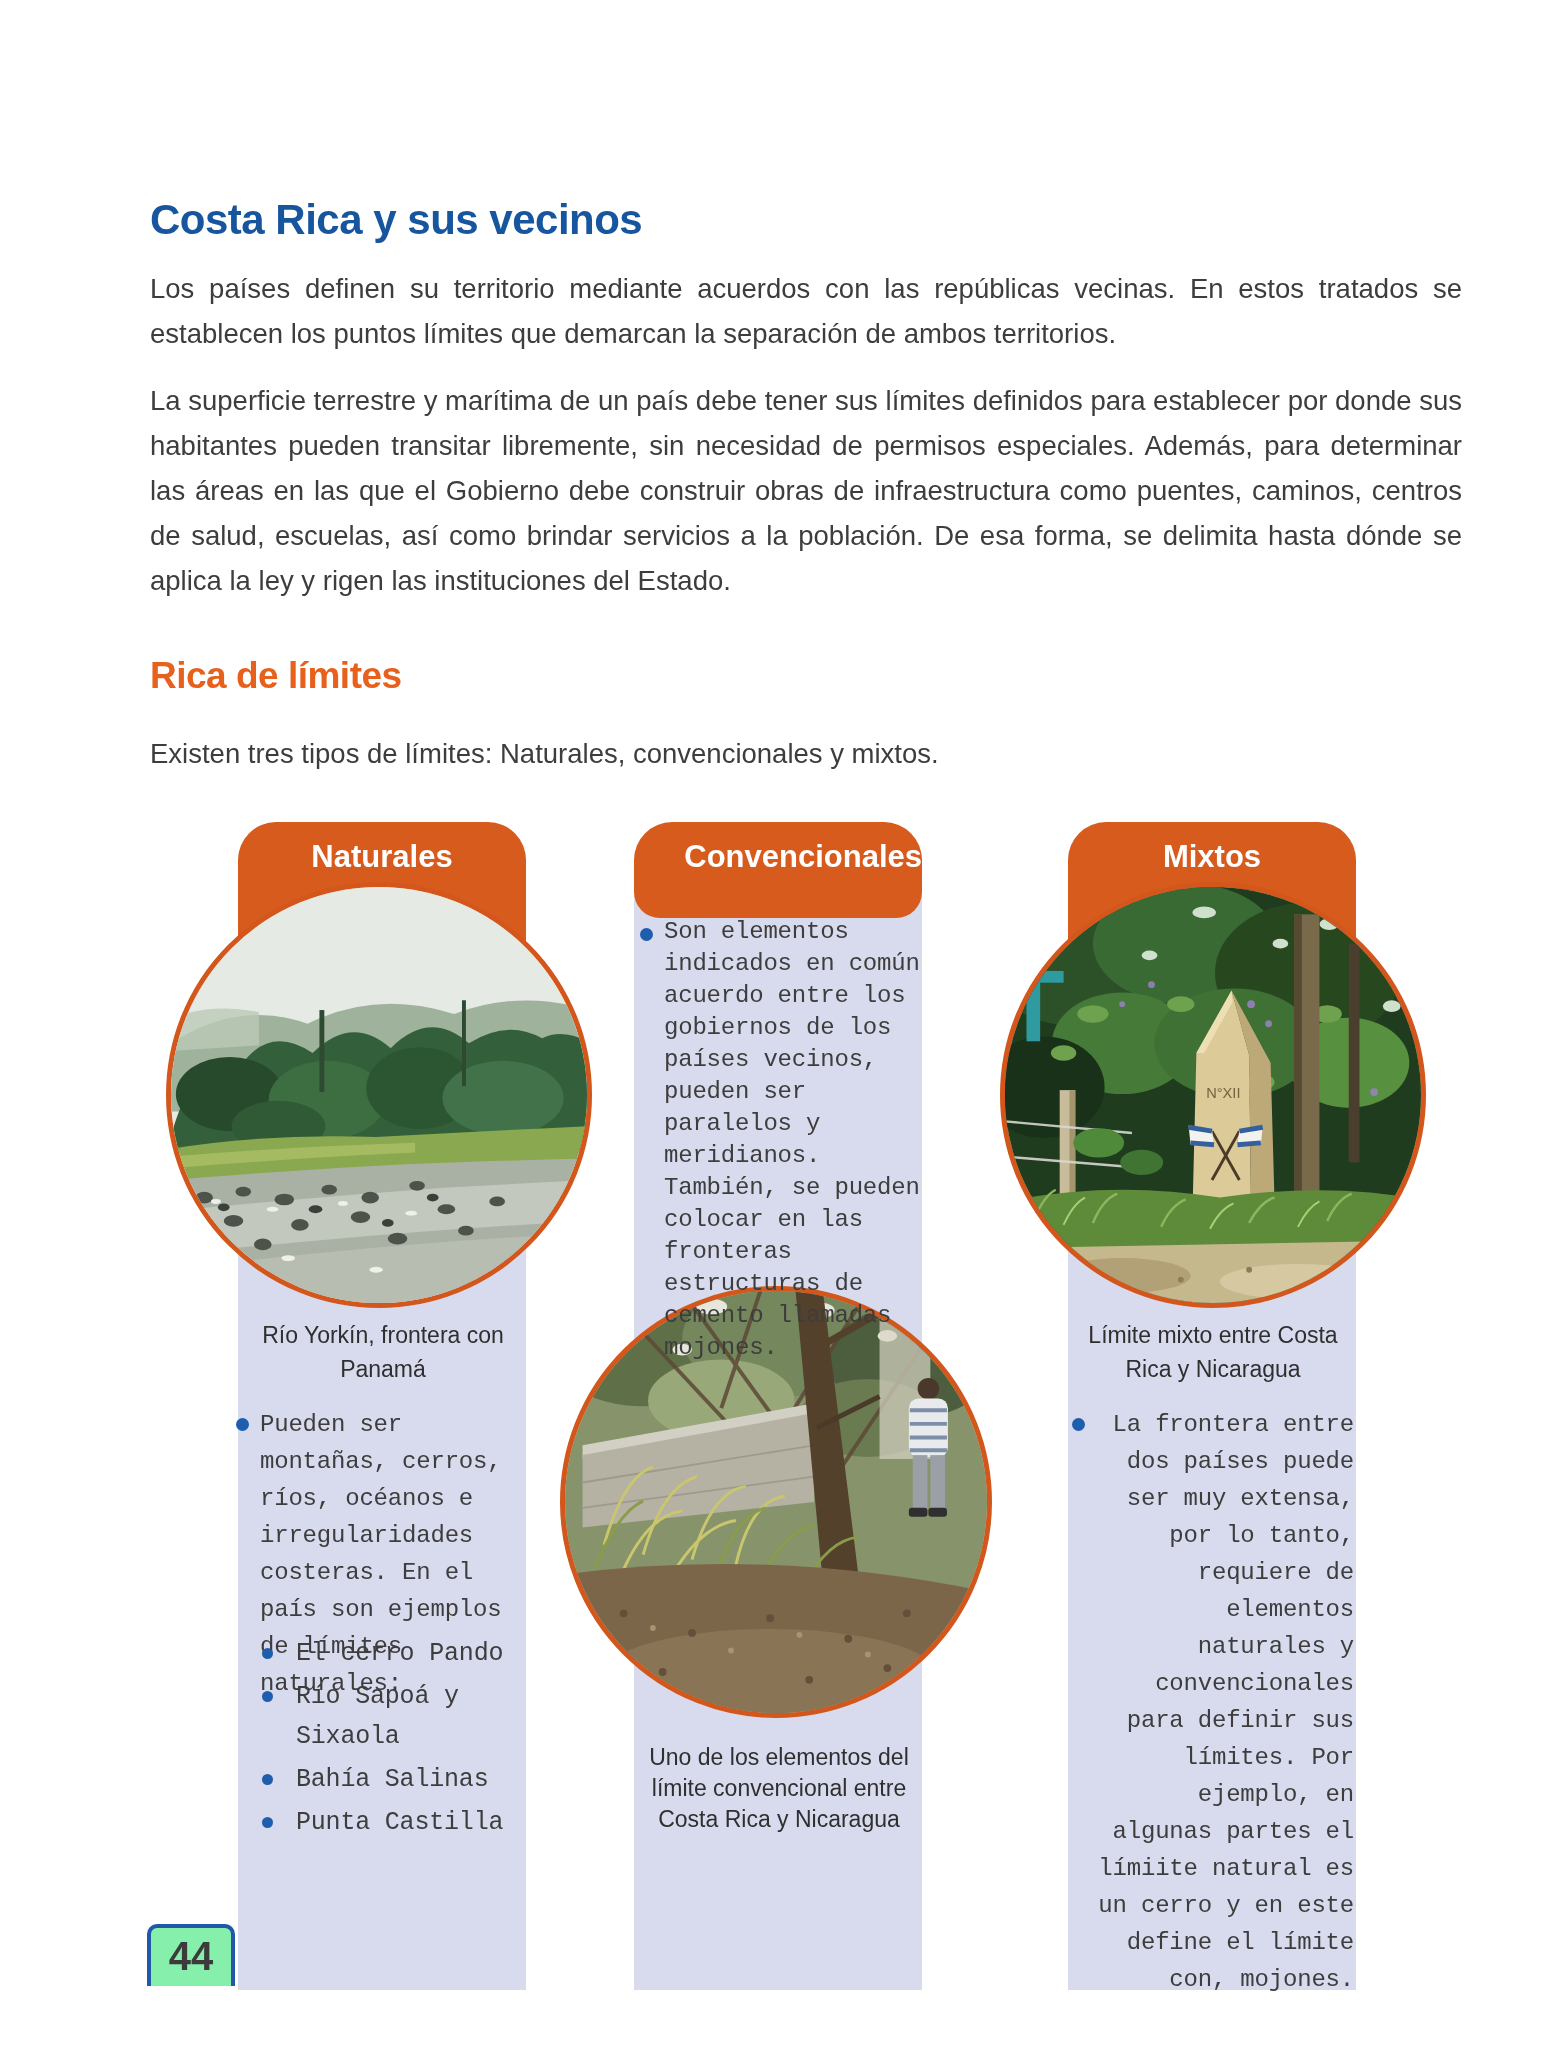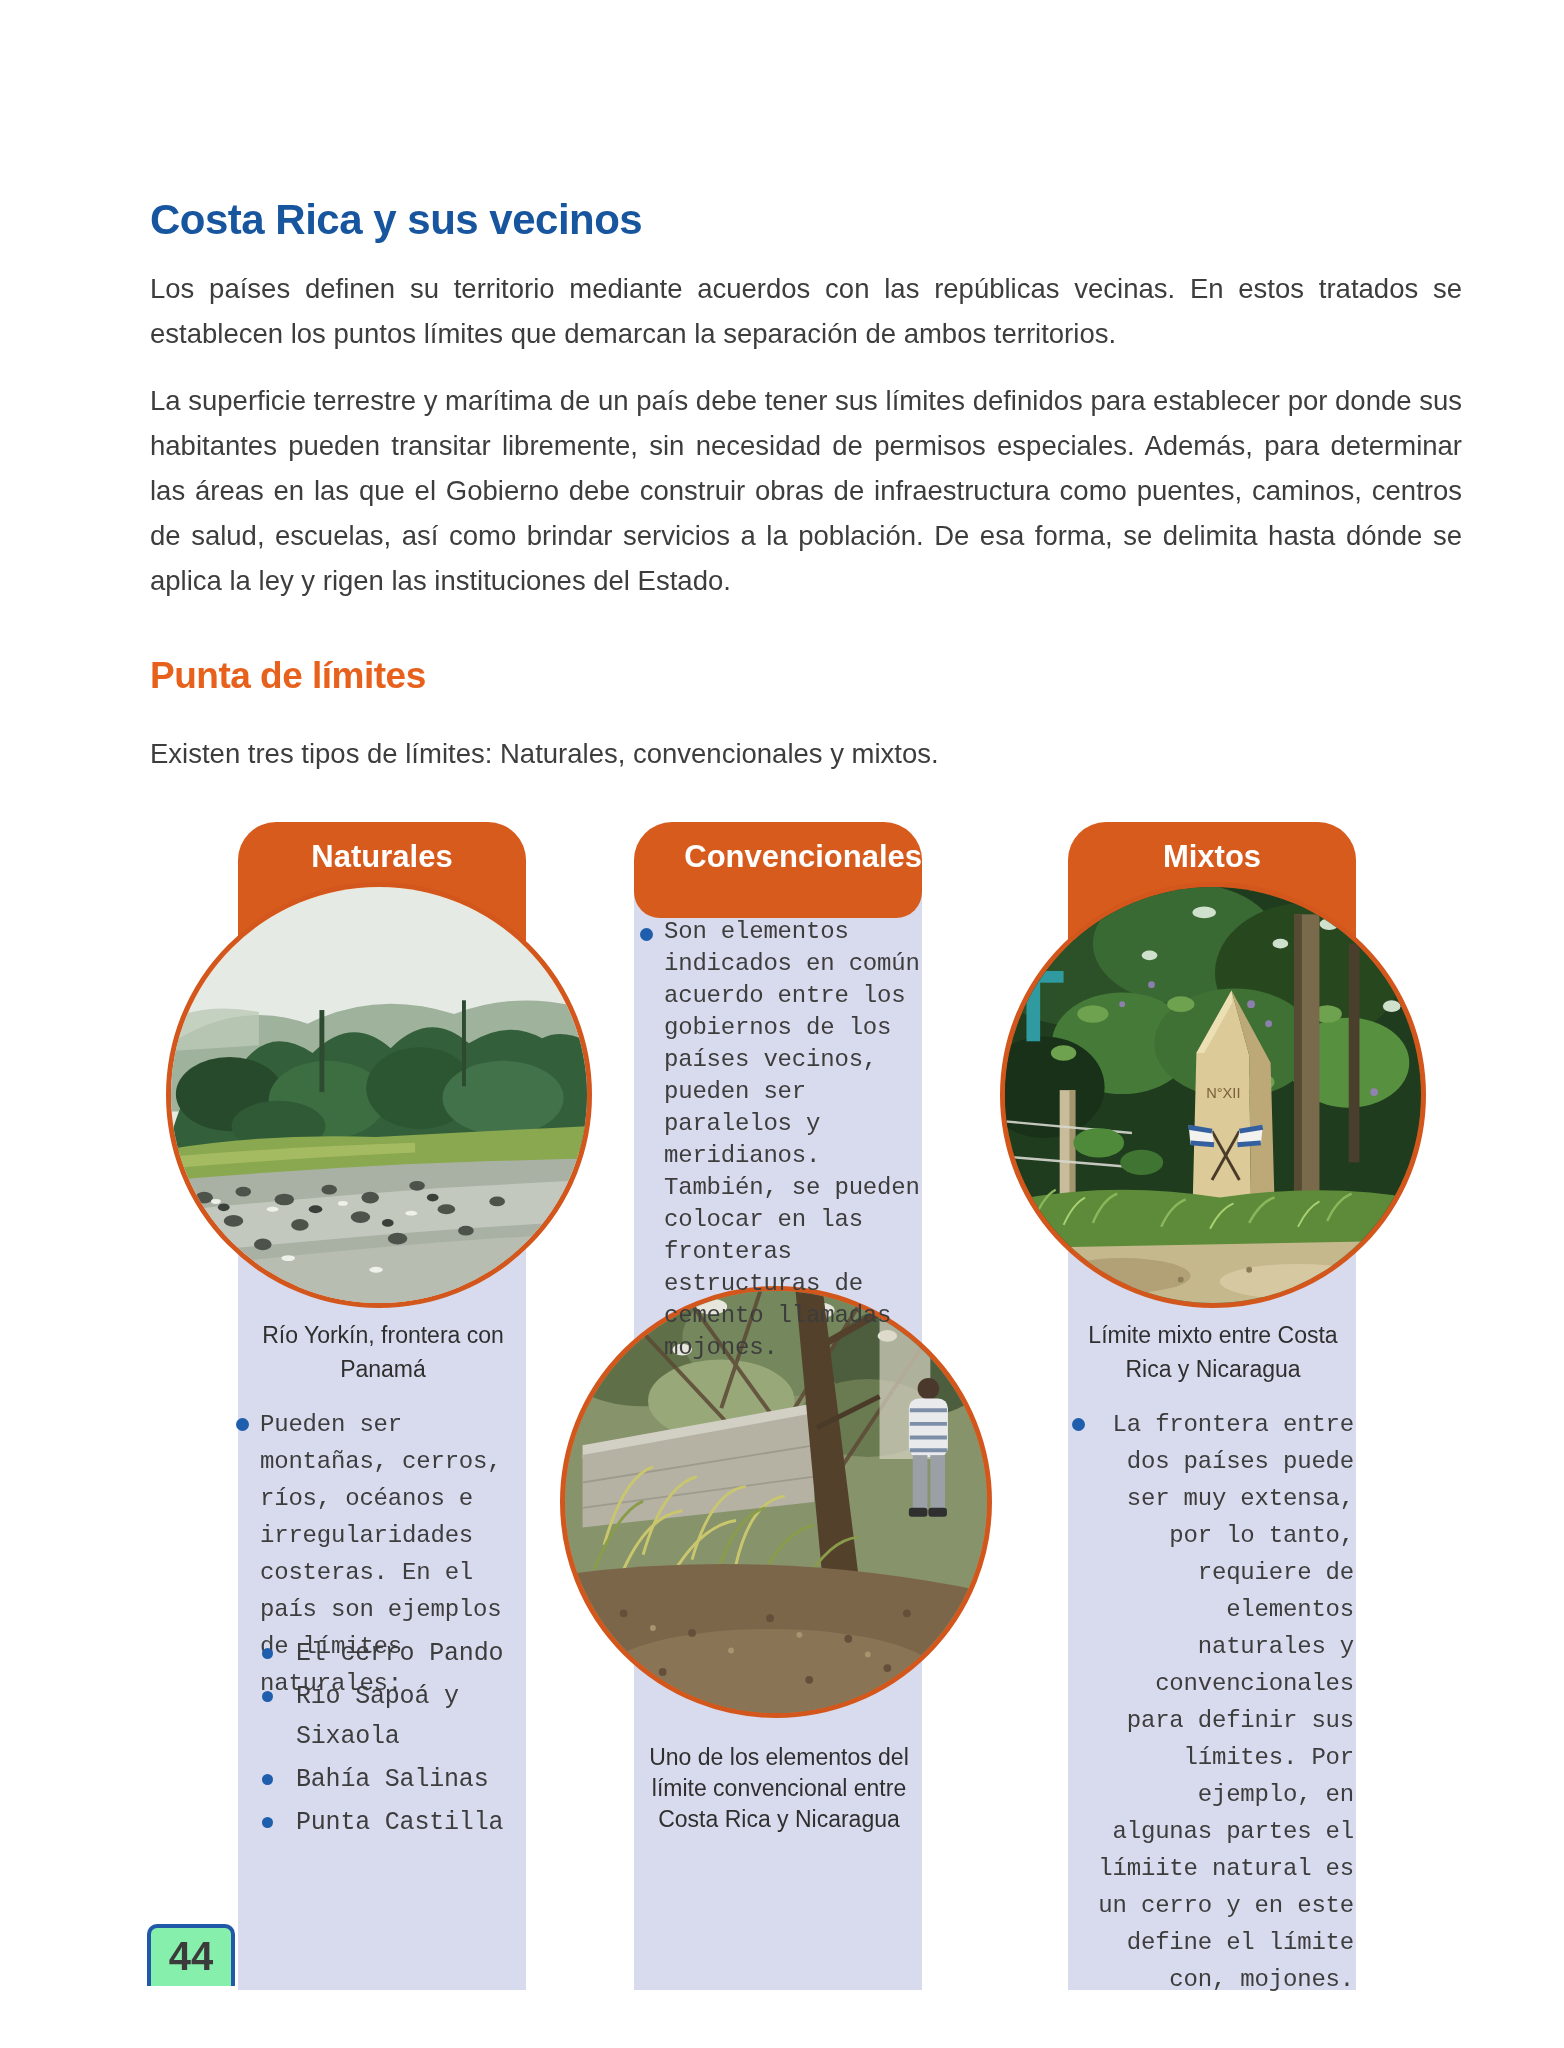--- a/index.html
+++ b/index.html
@@ -20,21 +20,21 @@
   #col1-header{left:238px;top:822px;width:288px;height:326px;}
   #col2-header{left:634px;top:822px;width:288px;height:96px;border-radius:38px 38px 26px 26px;text-align:right;}
   #col3-header{left:1068px;top:822px;width:288px;height:326px;}
 
   .col-body{background:#d8dbed;z-index:1;}
   #col1-body{left:238px;top:1110px;width:288px;height:880px;}
   #col2-body{left:634px;top:880px;width:288px;height:1110px;}
   #col3-body{left:1068px;top:1110px;width:288px;height:880px;}
 
   .photo-circle{border-radius:50%;border:5px solid #d3571c;overflow:hidden;box-sizing:border-box;
-    background:#f97316;z-index:3;}
+    background:#fdba74;z-index:3;}
   #circle1{left:166px;top:882px;width:426px;height:426px;}
   #circle2{left:560px;top:1286px;width:432px;height:432px;}
   #circle3{left:1000px;top:882px;width:426px;height:426px;}
   .photo-circle svg{display:block;width:100%;height:100%;}
 
   .caption{font-size:23px;line-height:34px;text-align:center;color:#2f2f2f;z-index:4;}
   #cap1{left:258px;top:1318px;width:250px;}
   #cap2{left:648px;top:1742px;width:262px;line-height:31px;}
   #cap3{left:1088px;top:1318px;width:250px;}
 
@@ -60,21 +60,21 @@
 </head>
 <body>
 
 <div id="page">
 
   <h1 class="abs page-title">Costa Rica y sus vecinos</h1>
 
   <p class="abs body-par" id="p1">Los países definen su territorio mediante acuerdos con las repúblicas vecinas. En estos tratados se establecen los puntos límites que demarcan la separación de ambos territorios.</p>
   <p class="abs body-par" id="p2">La superficie terrestre y marítima de un país debe tener sus límites definidos para establecer por donde sus habitantes pueden transitar libremente, sin necesidad de permisos especiales. Además, para determinar las áreas en las que el Gobierno debe construir obras de infraestructura como puentes, caminos, centros de salud, escuelas, así como brindar servicios a la población. De esa forma, se delimita hasta dónde se aplica la ley y rigen las instituciones del Estado.</p>
 
-  <h2 class="abs section-h">Punta de límites</h2>
+  <h2 class="abs section-h">Rica de límites</h2>
   <p class="abs section-intro">Existen tres tipos de límites: Naturales, convencionales y mixtos.</p>
 
   <div class="abs col-body" id="col1-body"></div>
   <div class="abs col-body" id="col2-body"></div>
   <div class="abs col-body" id="col3-body"></div>
 
   <div class="abs col-header" id="col1-header">
     <span>Naturales</span>
   </div>
   <div class="abs col-header" id="col2-header">

